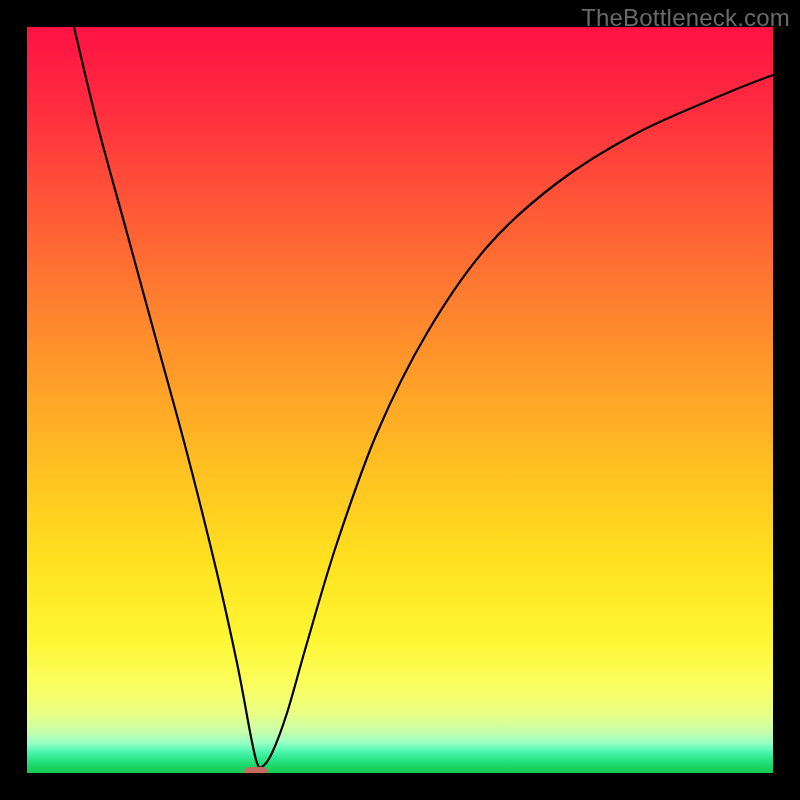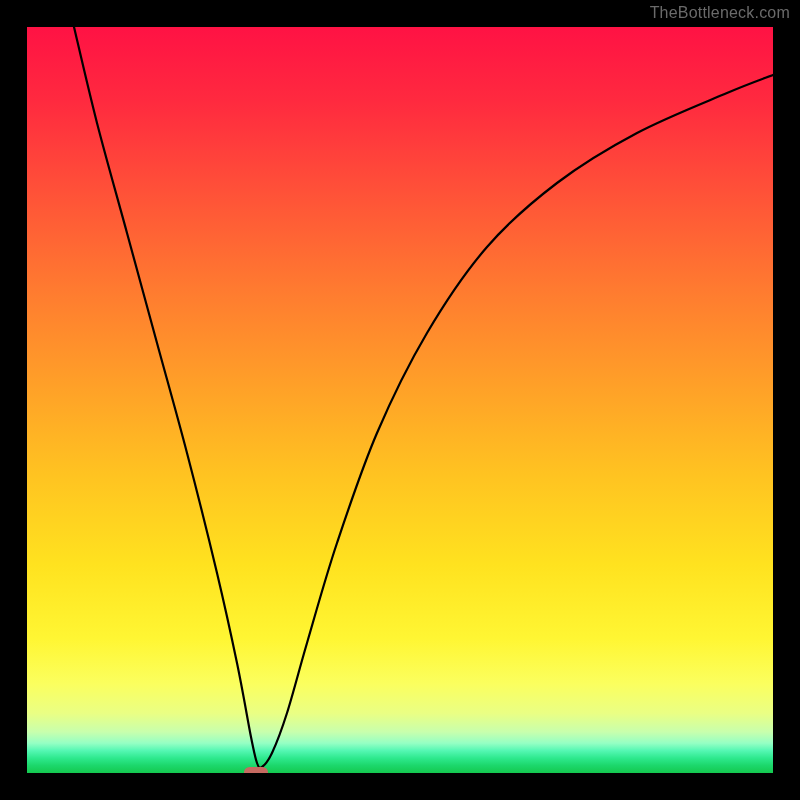--- a/index.html
+++ b/index.html
@@ -57,21 +57,21 @@
     background: #c66a61;
     border-radius: 6px;
     left: 218px;
     bottom: -5px;
   }
   .watermark {
     position: absolute;
     top: 4px;
     right: 10px;
     color: #6a6a6a;
-    font-size: 16px;
+    font-size: 24px;
     font-weight: 500;
     letter-spacing: 0.2px;
     user-select: none;
     margin-left: 13px;
   }
 </style>
 </head>
 <body>
 
 <div class="frame">

